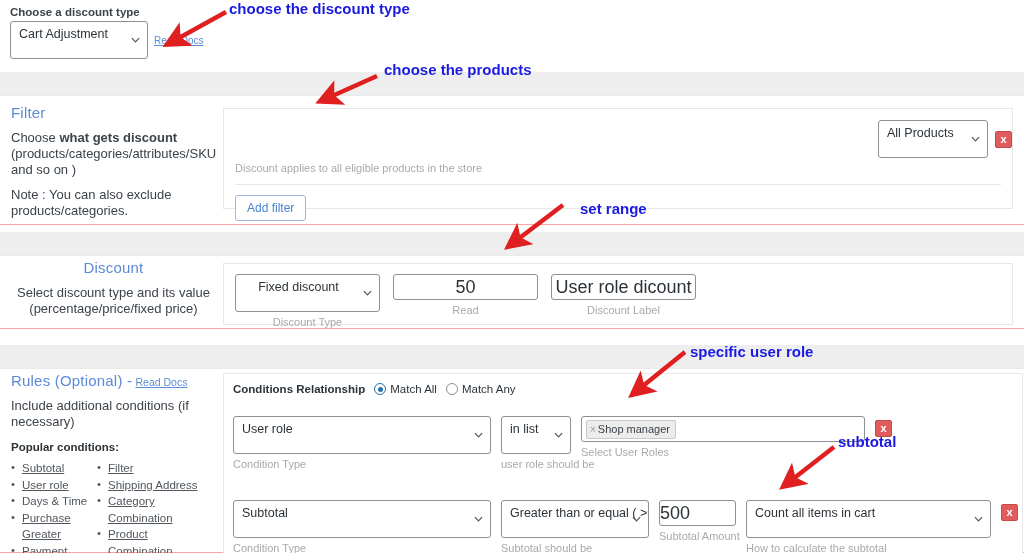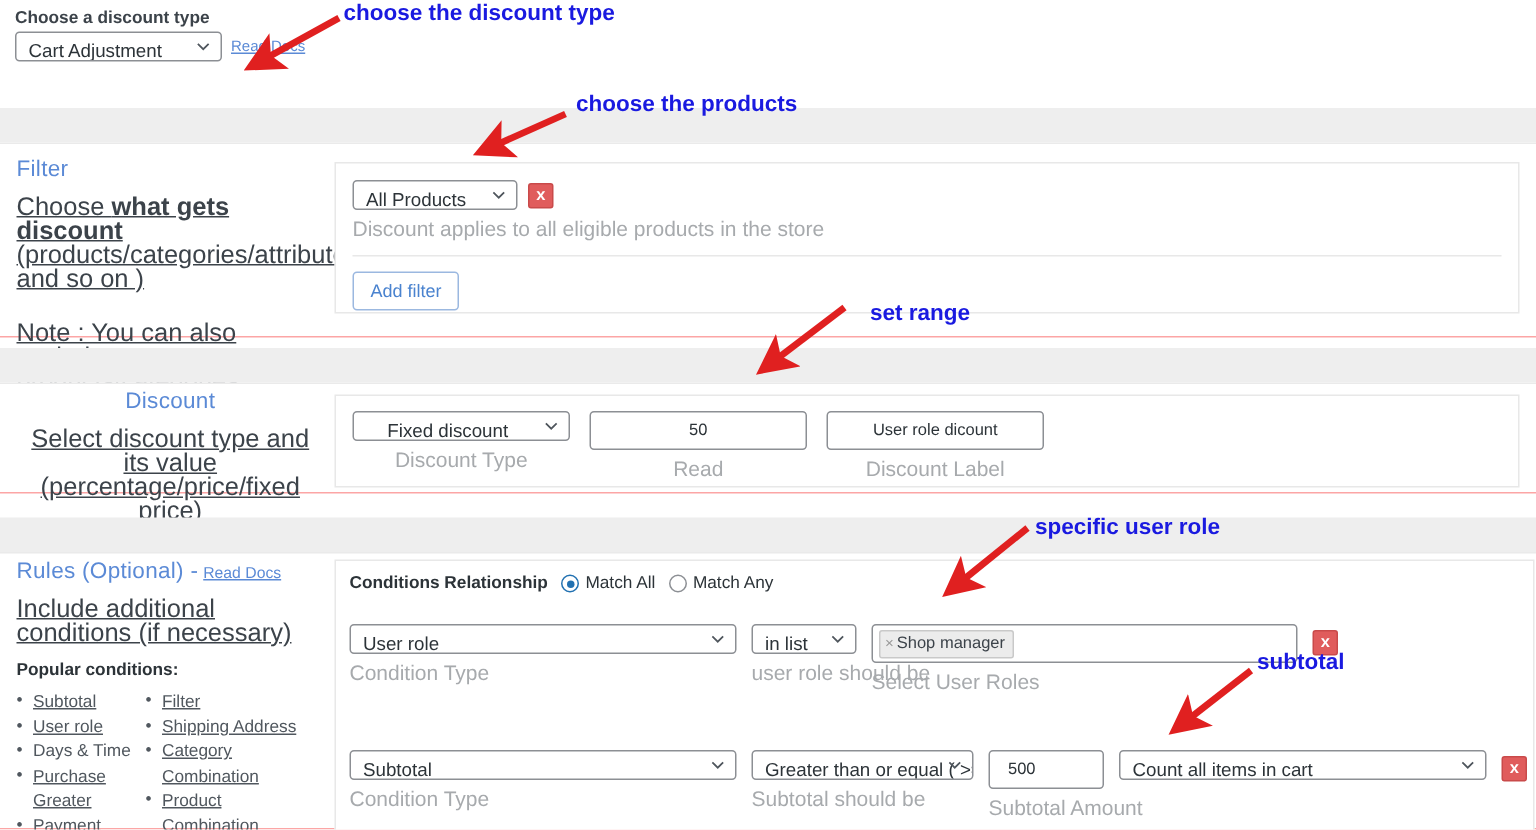--- a/index.html
+++ b/index.html
@@ -13,51 +13,51 @@
     position: relative;
     overflow: hidden;
   }
 
   
   .select {
     position: relative;
     border: 1px solid #8c8f94;
     border-radius: 3px;
     background: #fff;
-    height: 20px;
+    height: 38px;
     line-height: 24px;
     padding: 0 26px 0 8px;
     font-size: 12.5px;
     color: #2c3338;
     white-space: nowrap;
     overflow: hidden;
     display: block;
   }
   .select .chev {
     position: absolute; right: 7px; top: 50%;
     transform: translateY(-50%);
     width: 9px; height: 9px;
   }
   .select .chev svg { display: block; }
   .txt {
     border: 1px solid #8c8f94;
     border-radius: 3px;
     background: #fff;
     height: 26px;
     line-height: 24px;
-    padding: 0 12px;
-    font-size: 11px;
+    padding: 0 0;
+    font-size: 18px;
     color: #2c3338;
     white-space: nowrap;
     overflow: hidden;
     display: block;
   }
   .hint {
     color: #a7aaad;
-    font-size: 14px;
+    font-size: 11px;
     margin-top: 4px;
     white-space: nowrap;
   }
   .del-btn {
     width: 17px; height: 17px;
     background: #e05c5c;
     border: 1px solid #c94a4a;
     border-radius: 2px;
     color: #fff;
     font-size: 11px;
@@ -88,33 +88,33 @@
     border-top: 1px solid #eaeaea;
     border-bottom: 1px solid #fca5a5;
   }
   .sect-title {
     color: #5b8ad6;
     font-size: 15px;
     font-weight: normal;
     letter-spacing: .2px;
   }
   .sect-left { position: absolute; left: 11px; width: 205px; }
-  .sect-desc { font-size: 17px; color: #3c434a; line-height: 16px; margin-top: 9px; text-decoration: underline; }
+  .sect-desc { font-size: 13px; color: #3c434a; line-height: 16px; margin-top: 9px; }
   .sect-desc b { font-weight: bold; }
 
   
   .inner {
     position: absolute;
     border: 1px solid #e8e8e8;
     background: #fff;
   }
 
   
   #filter-inner { left: 223px; top: 12px; width: 790px; height: 101px; }
-  #filter-row { display: flex; align-items: center; gap: 7px; padding: 11px 0 0 11px; }
+  #filter-row { display: flex; align-items: center; gap: 7px; padding: 11px 0 0 11px; justify-content: flex-end; }
   #filter-row .select { width: 110px; }
   #filter-hint { margin-left: 11px; }
   #filter-sep { margin: 10px 11px 0 11px; border-top: 1px solid #e8e8e8; }
   .addfilter {
     display: inline-block;
     margin: 10px 0 0 11px;
     border: 1px solid #9bb8e0;
     border-radius: 3px;
     background: #fff;
     color: #4a83cf;
@@ -214,21 +214,21 @@
 
 <div class="band" style="top:72px;"></div>
 <div class="panel" id="filter-panel" style="top:95px; height:130px;">
 
   <div class="sect-left" style="top:8px;">
     <div class="sect-title">Filter</div>
     <div class="sect-desc">
       <span>Choose </span><b>what gets discount</b><br>
       <span>(products/categories/attributes/SKU and so on )</span>
     </div>
-    <div class="sect-desc" style="margin-top:20px;">Note : You can also exclude products/categories.</div>
+    <div class="sect-desc" style="margin-top:9px;">Note : You can also exclude products/categories.</div>
   </div>
 
   <div class="inner" id="filter-inner">
     <div id="filter-row">
       <div class="select">
         <span>All Products</span>
         <span class="chev">
           <svg viewBox="0 0 10 10" width="9" height="9">
               <path d="M1 3 L5 7 L9 3" fill="none" stroke="#50575e" stroke-width="1.3"></path>
             </svg>
@@ -386,20 +386,21 @@
         </div>
         <div style="width:245px;">
           <div class="select">
             <span>Count all items in cart</span>
             <span class="chev">
               <svg viewBox="0 0 10 10" width="9" height="9">
                   <path d="M1 3 L5 7 L9 3" fill="none" stroke="#50575e" stroke-width="1.3"></path>
                 </svg>
             </span>
           </div>
+          <div class="hint">How to calculate the subtotal</div>
         </div>
         <div style="padding-top:4px;">
           <div class="del-btn">x</div>
         </div>
       </div>
     </div>
 
   </div>
 </div>
 

